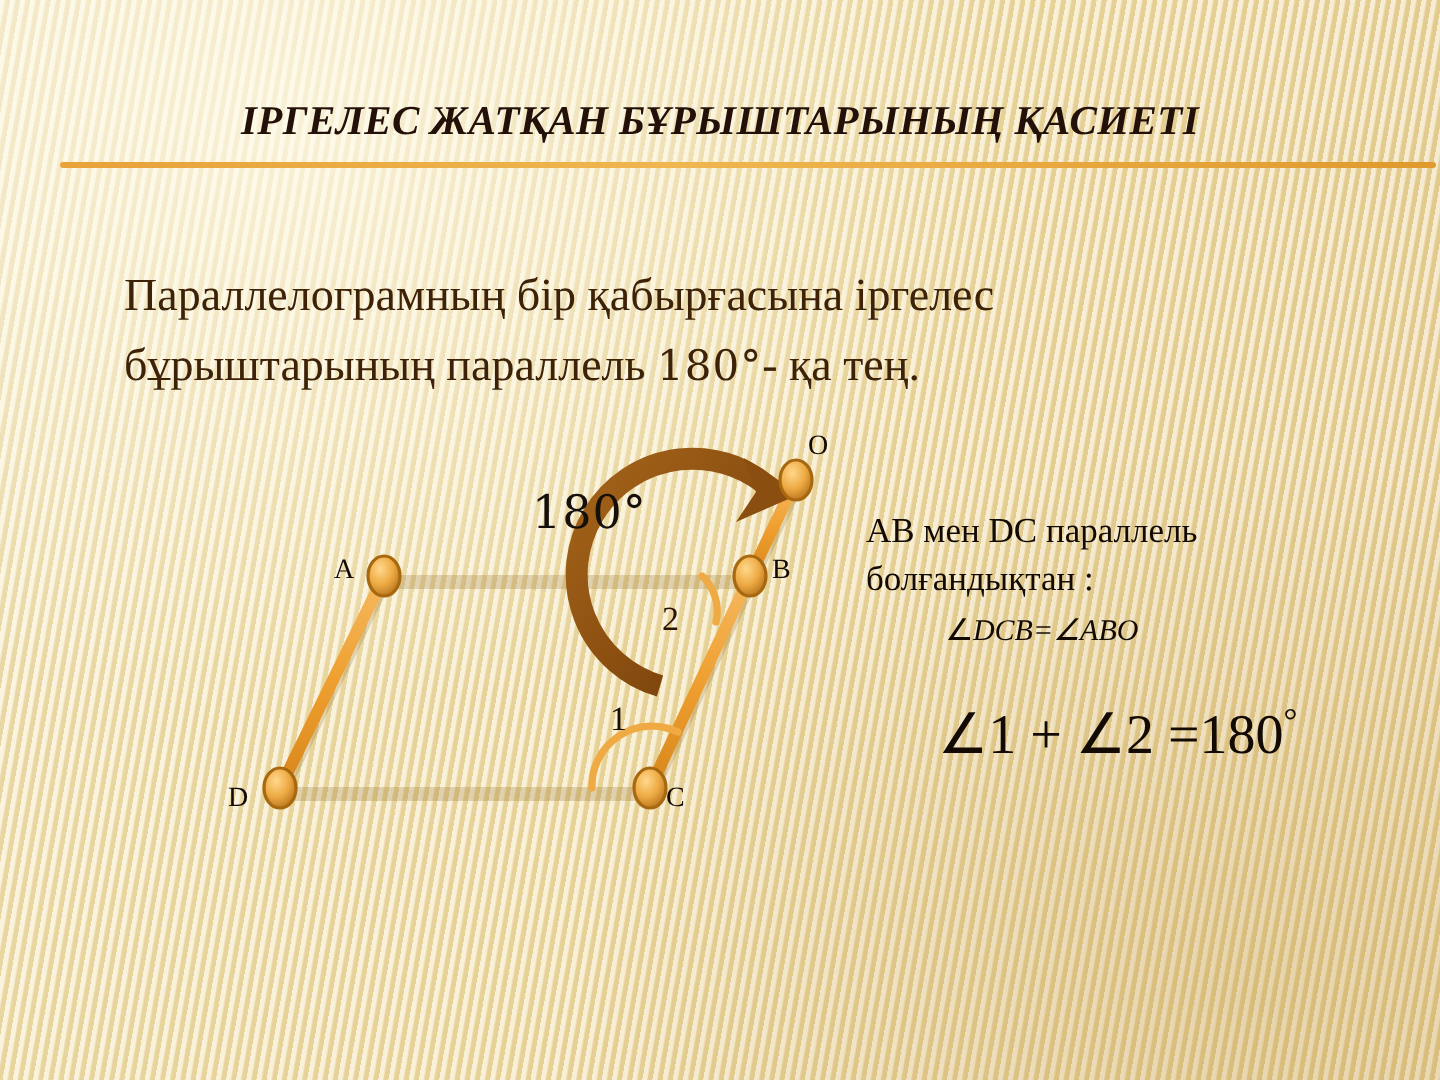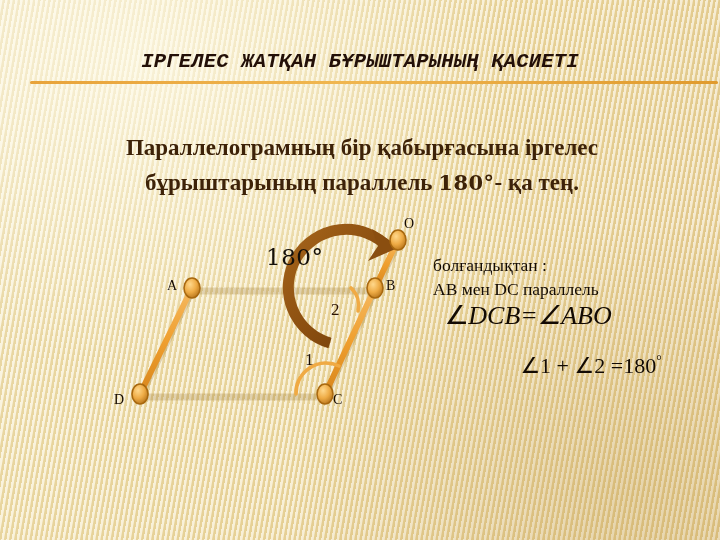--- a/index.html
+++ b/index.html
@@ -30,43 +30,41 @@
     position:absolute;right:-60px;bottom:-80px;width:520px;height:420px;
     background:radial-gradient(ellipse at 70% 70%, rgba(196,162,86,0.30) 0%, rgba(196,162,86,0.0) 65%);
     pointer-events:none;
   }
 
   
   #title-wrap{position:absolute;left:0;top:50px;width:720px;height:46px;}
   #title{
     position:absolute;left:0;top:0;width:720px;
     text-align:center;
-    font-family:Liberation Mono, monospace;
+    font-family:Liberation Serif, serif;
     font-style:italic;
     font-weight:700;
     font-size:20.5px;
     letter-spacing:0.2px;
     color:#231008;
     white-space:nowrap;
   }
   #title-rule{
     position:absolute;left:30px;top:31px;width:688px;height:3px;
     background:linear-gradient(90deg,#e8a33a 0%,#f0b64f 45%,#e09a2d 100%);
     border-radius:2px;
   }
 
   
   #body-text{
     position:absolute;left:62px;top:130px;width:600px;
     font-family:"Liberation Serif", serif;
     font-size:23px;
     line-height:35px;
     color:#3d2208;
-    text-align:center;
-    font-weight:bold;
   }
   #body-text .indent{display:inline-block;}
   .num180{font-family:"DejaVu Serif", serif;font-size:21px;letter-spacing:0.5px;}
 
   
   #diagram{position:absolute;left:100px;top:205px;width:340px;height:225px;}
   #diagram svg{display:block;}
 
   .vlabel{
     position:absolute;
@@ -93,25 +91,25 @@
   }
 
   
   #right-block{
     position:absolute;left:433px;top:253px;width:280px;
     font-family:"Liberation Serif", serif;
     color:#120a03;
   }
   .r-line{font-size:17.5px;line-height:24px;white-space:nowrap;}
   .r-formula{
-    font-style:italic;font-size:26px;line-height:30px;
-    margin-left:12px;white-space:nowrap;
+    font-style:italic;font-size:15px;line-height:30px;
+    margin-left:40px;white-space:nowrap;
   }
   .r-formula2{
-    font-size:22px;line-height:32px;margin-left:36px;margin-top:14px;white-space:nowrap;text-align:center;
+    font-size:28px;line-height:32px;margin-left:36px;margin-top:14px;white-space:nowrap;
   }
   .ang{font-style:normal;display:inline-block;transform:scaleX(1.05);}
   sup.deg{font-size:0.62em;vertical-align:super;}
 </style>
 </head>
 <body>
 
 <div id="slide">
   <div id="sheen"></div>
   <div id="shade"></div>
@@ -184,18 +182,18 @@
   <div class="vlabel" style="left:386px;top:278px;">B</div>
   <div class="vlabel" style="left:333px;top:392px;">C</div>
   <div class="vlabel" style="left:114px;top:392px;">D</div>
   <div class="vlabel" style="left:404px;top:216px;">O</div>
 
   <div id="lab-180">180°</div>
   <div id="lab-1">1</div>
   <div id="lab-2">2</div>
 
   <div id="right-block">
+    <div class="r-line">AB мен DC параллель</div>
     <div class="r-line">болғандықтан :</div>
-    <div class="r-line">AB мен DC параллель</div>
     <div class="r-formula"><span class="ang">∠</span><span>DCB</span><span>=∠</span><span>ABO</span></div>
     <div class="r-formula2"><span>∠1 + ∠2 =180</span><sup class="deg">°</sup></div>
   </div>
 </div>
 
 </body></html>

